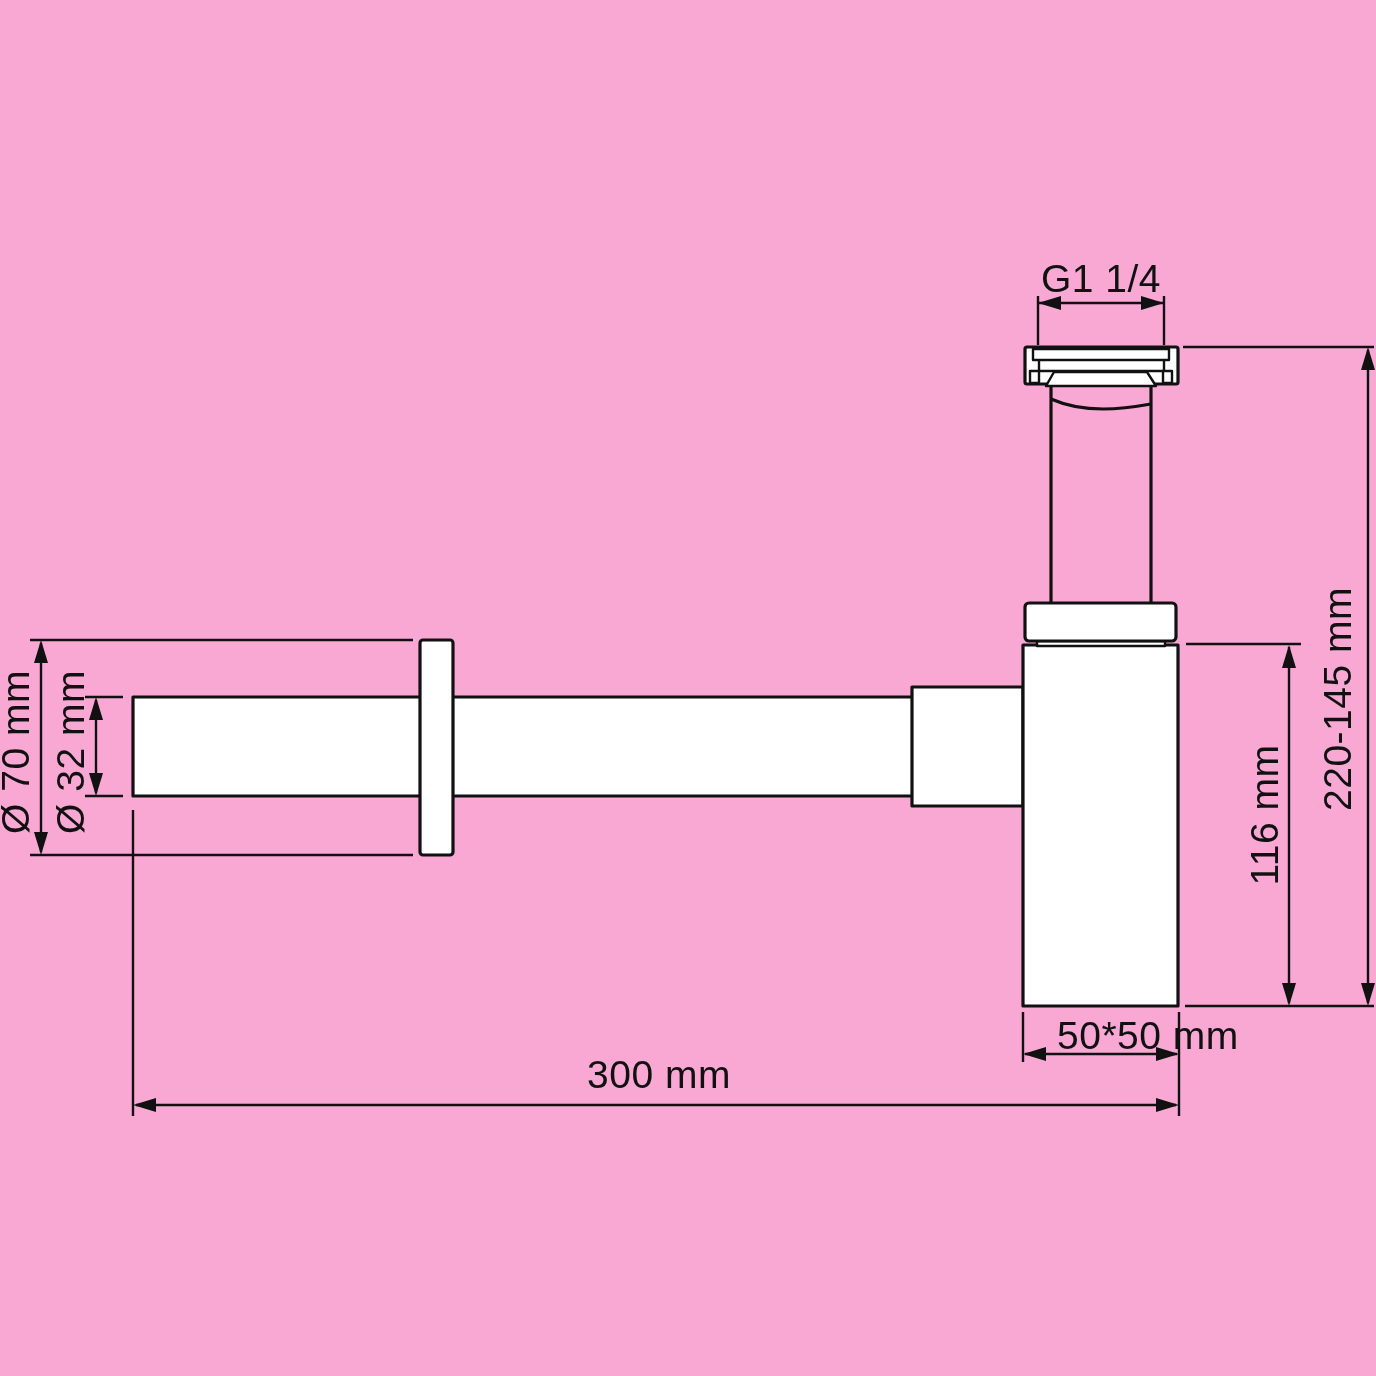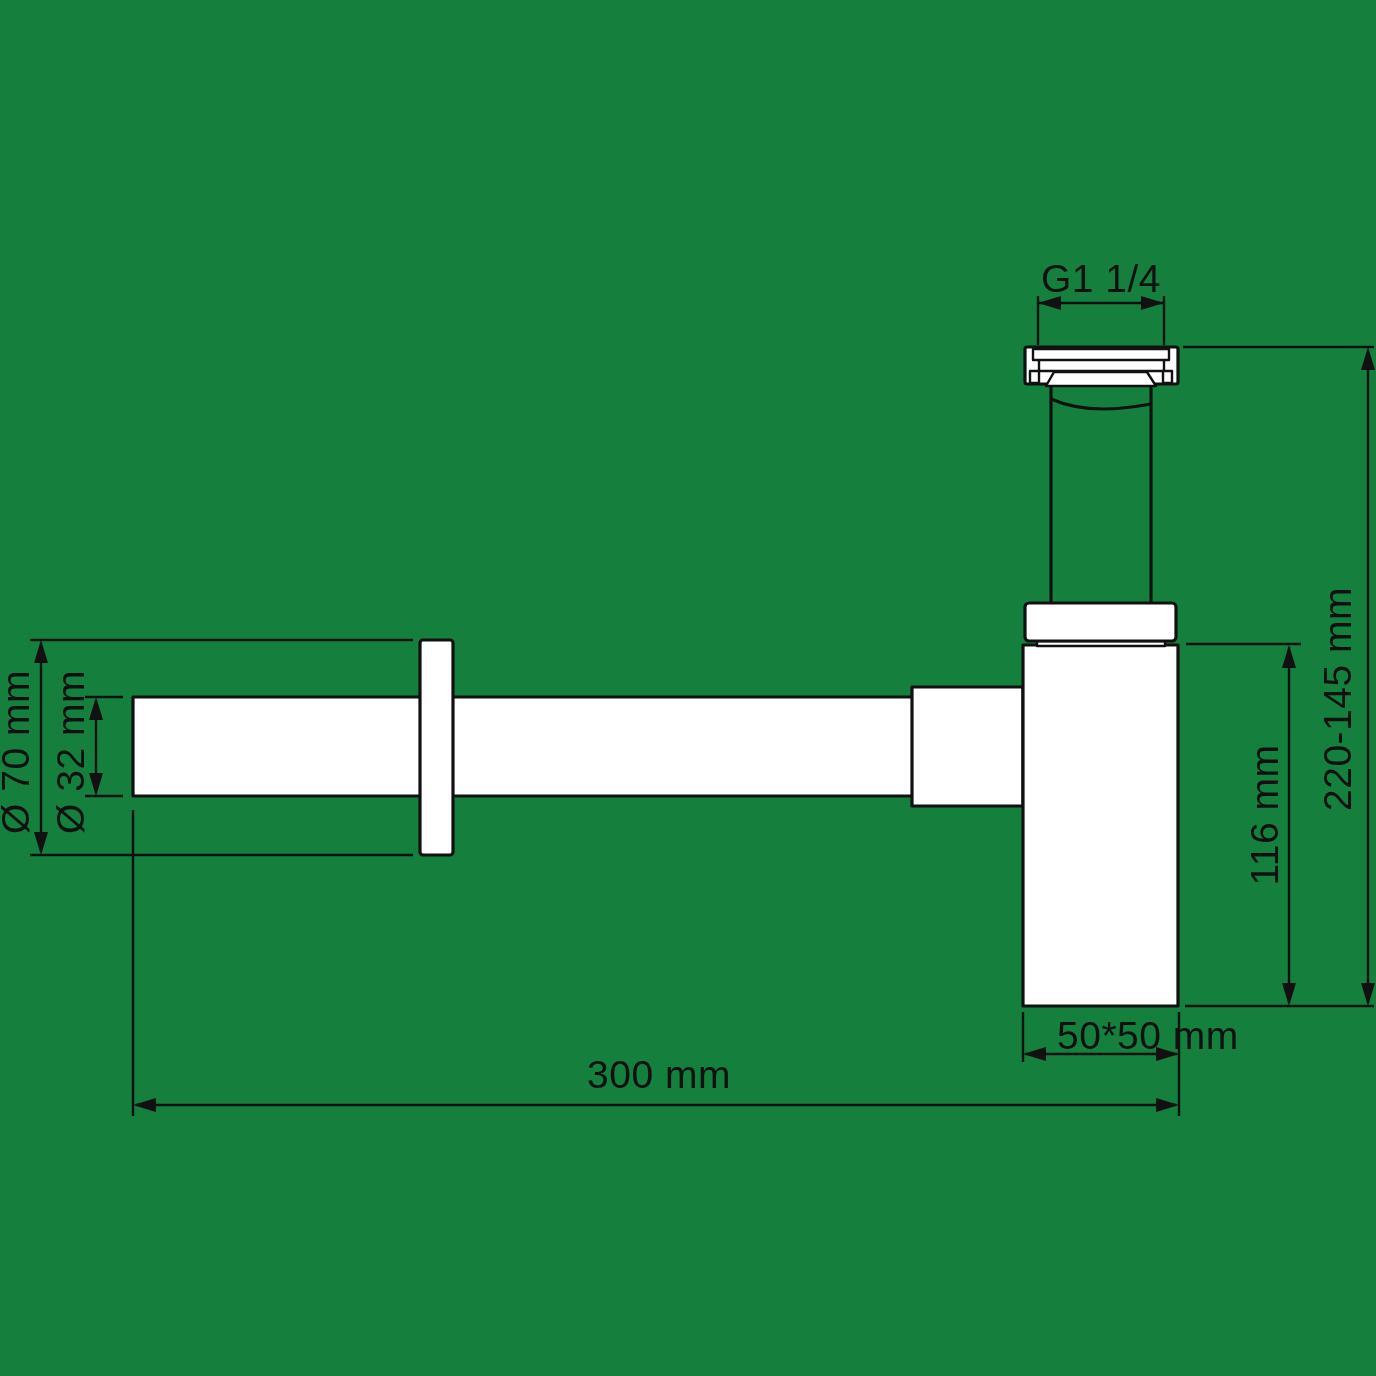--- a/index.html
+++ b/index.html
@@ -4,21 +4,21 @@
 <style>
   html, body {
     margin: 0;
     padding: 0;
     background: #ffffff;
   }
   .canvas {
     position: relative;
     width: 1376px;
     height: 1376px;
-    background: #15803d;
+    background: #f9a8d4;
     overflow: hidden;
   }
   svg { display: block; }
   .part {
     fill: #ffffff;
     stroke: #111111;
     stroke-width: 3.2;
     stroke-linejoin: round;
   }
   .part-line {

